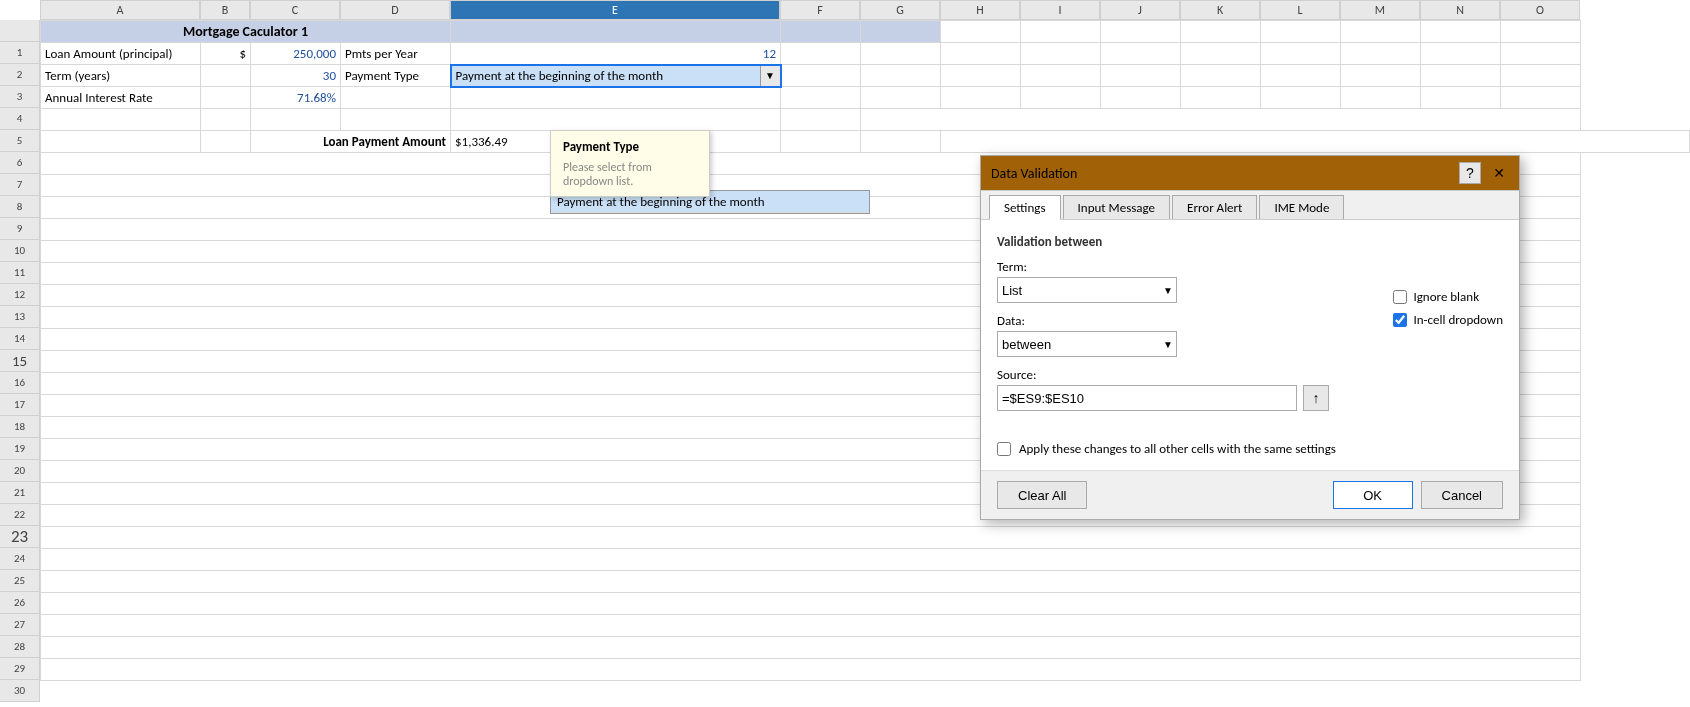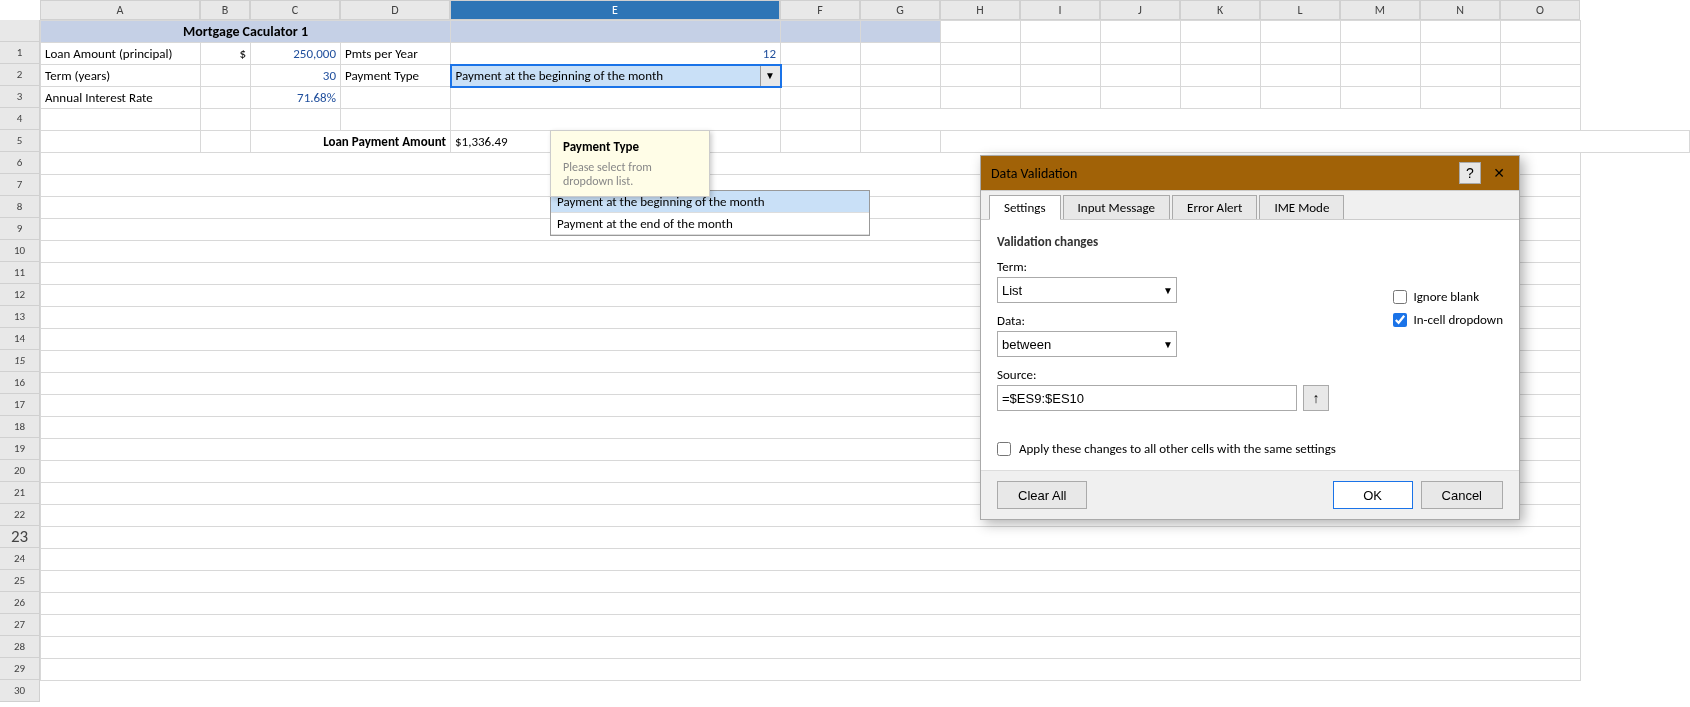--- a/index.html
+++ b/index.html
@@ -231,21 +231,21 @@
       <div style="height:22px; border-bottom:1px solid #d0d0d0; font-size:11px; color:#444; text-align:center; display:flex; align-items:center; justify-content:center;">5</div>
       <div style="height:22px; border-bottom:1px solid #d0d0d0; font-size:11px; color:#444; text-align:center; display:flex; align-items:center; justify-content:center;">6</div>
       <div style="height:22px; border-bottom:1px solid #d0d0d0; font-size:11px; color:#444; text-align:center; display:flex; align-items:center; justify-content:center;">7</div>
       <div style="height:22px; border-bottom:1px solid #d0d0d0; font-size:11px; color:#444; text-align:center; display:flex; align-items:center; justify-content:center;">8</div>
       <div style="height:22px; border-bottom:1px solid #d0d0d0; font-size:11px; color:#444; text-align:center; display:flex; align-items:center; justify-content:center;">9</div>
       <div style="height:22px; border-bottom:1px solid #d0d0d0; font-size:11px; color:#444; text-align:center; display:flex; align-items:center; justify-content:center;">10</div>
       <div style="height:22px; border-bottom:1px solid #d0d0d0; font-size:11px; color:#444; text-align:center; display:flex; align-items:center; justify-content:center;">11</div>
       <div style="height:22px; border-bottom:1px solid #d0d0d0; font-size:11px; color:#444; text-align:center; display:flex; align-items:center; justify-content:center;">12</div>
       <div style="height:22px; border-bottom:1px solid #d0d0d0; font-size:11px; color:#444; text-align:center; display:flex; align-items:center; justify-content:center;">13</div>
       <div style="height:22px; border-bottom:1px solid #d0d0d0; font-size:11px; color:#444; text-align:center; display:flex; align-items:center; justify-content:center;">14</div>
-      <div style="height:22px; border-bottom:1px solid #d0d0d0; font-size:11px; color:#444; text-align:center; display:flex; align-items:center; justify-content:center;font-style:italic;">15</div>
+      <div style="height:22px; border-bottom:1px solid #d0d0d0; font-size:15px; color:#444; text-align:center; display:flex; align-items:center; justify-content:center;">15</div>
       <div style="height:22px; border-bottom:1px solid #d0d0d0; font-size:11px; color:#444; text-align:center; display:flex; align-items:center; justify-content:center;">16</div>
       <div style="height:22px; border-bottom:1px solid #d0d0d0; font-size:11px; color:#444; text-align:center; display:flex; align-items:center; justify-content:center;">17</div>
       <div style="height:22px; border-bottom:1px solid #d0d0d0; font-size:11px; color:#444; text-align:center; display:flex; align-items:center; justify-content:center;">18</div>
       <div style="height:22px; border-bottom:1px solid #d0d0d0; font-size:11px; color:#444; text-align:center; display:flex; align-items:center; justify-content:center;">19</div>
       <div style="height:22px; border-bottom:1px solid #d0d0d0; font-size:11px; color:#444; text-align:center; display:flex; align-items:center; justify-content:center;">20</div>
       <div style="height:22px; border-bottom:1px solid #d0d0d0; font-size:11px; color:#444; text-align:center; display:flex; align-items:center; justify-content:center;">21</div>
       <div style="height:22px; border-bottom:1px solid #d0d0d0; font-size:11px; color:#444; text-align:center; display:flex; align-items:center; justify-content:center;">22</div>
       <div style="height:22px; border-bottom:1px solid #d0d0d0; font-size:17px; color:#444; text-align:center; display:flex; align-items:center; justify-content:center;">23</div>
       <div style="height:22px; border-bottom:1px solid #d0d0d0; font-size:11px; color:#444; text-align:center; display:flex; align-items:center; justify-content:center;">24</div>
       <div style="height:22px; border-bottom:1px solid #d0d0d0; font-size:11px; color:#444; text-align:center; display:flex; align-items:center; justify-content:center;">25</div>
@@ -444,21 +444,20 @@
       </tbody>
         </table>
 
       <div class="tooltip-box">
         <div class="tooltip-title">Payment Type</div>
         <div class="tooltip-text">Please select from dropdown list.</div>
       </div>
 
       <div class="dropdown-popup">
         <div class="dropdown-item dropdown-item-selected">Payment at the beginning of the month</div>
-        <div class="dropdown-item">Payment at the end of the month</div>
       </div>
     </div>
   </div>
 
   <div class="dialog-overlay">
 
     <div class="dialog-titlebar">
       <span class="dialog-title">Data Validation</span>
       <div class="dialog-controls">
         <button class="dialog-btn-icon" style="border:1px solid #aaa; background:#e8e8e8; width:22px; height:22px;">?</button>
@@ -467,21 +466,21 @@
     </div>
 
     <div class="dialog-tabs">
       <div class="dialog-tab active">Settings</div>
       <div class="dialog-tab">Input Message</div>
       <div class="dialog-tab">Error Alert</div>
       <div class="dialog-tab">IME Mode</div>
     </div>
 
     <div class="dialog-body">
-      <div class="section-title">Validation changes</div>
+      <div class="section-title">Validation between</div>
 
       <div style="display:flex; gap:20px; align-items:flex-start;">
 
         <div style="flex:1;">
           <div class="form-group">
             <label class="form-label">Term:</label>
             <div class="select-wrapper">
               <select class="form-select">
                 <option>List</option>
               </select>

